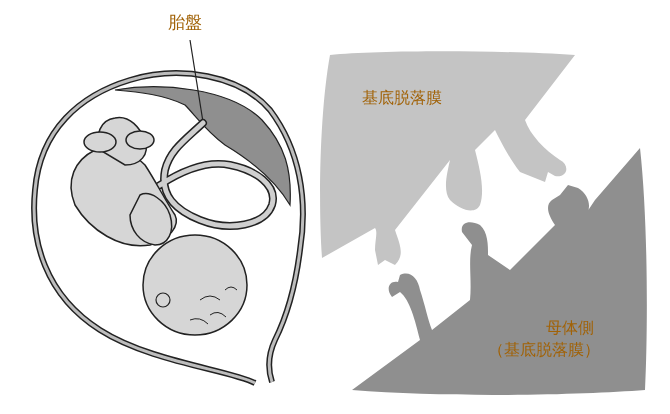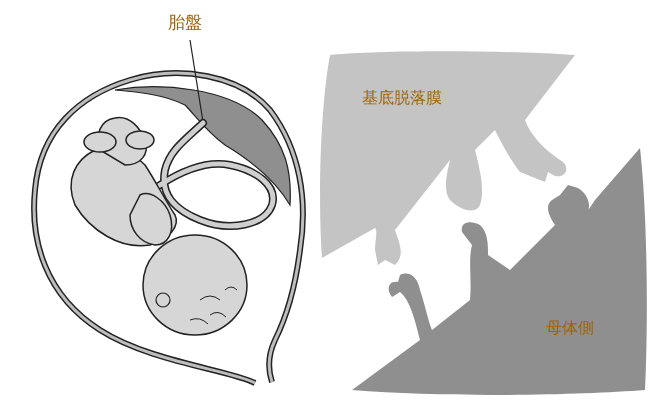--- a/index.html
+++ b/index.html
@@ -39,13 +39,14 @@
     <path d="M330,55 C380,50 500,50 575,55 L525,120 C530,135 545,150 560,160 C570,165 568,178 555,176 L548,172 L545,182 L535,178 L520,172 C510,160 500,140 495,130 L475,150 C480,170 485,190 480,205 C475,215 460,210 450,200 C442,190 448,170 450,160 L395,230 C400,245 405,255 395,265 L385,260 L378,265 L375,250 C375,240 378,232 375,228 L322,258 C318,200 320,110 330,55 Z" fill="#c4c4c4" stroke="none"></path>
 
     <path d="M640,148 C648,220 648,330 645,390 C580,395 450,398 352,390 L420,340 C415,320 410,300 400,292 L392,297 C385,288 390,280 398,282 L400,275 C410,270 418,278 420,290 C425,305 428,320 432,330 L470,300 C472,280 468,260 472,245 L462,232 C460,222 470,220 480,225 C488,232 488,245 488,255 L510,270 L555,225 C548,215 545,205 552,200 L560,195 L568,185 L578,188 C590,195 592,210 585,215 L595,200 Z" fill="#8f8f8f" stroke="none"></path>
   </svg>
 
   <div class="label" style="left:168px;top:12px;font-size:17px;">胎盤</div>
 
   <div class="label" style="left:362px;top:88px;">基底脱落膜</div>
 
   <div class="label" style="left:522px;top:318px;margin-left:24px;">母体側</div>
+  <div class="label" style="left:488px;top:340px;">（基底脱落膜）</div>
 </div>
 
 </body></html>

